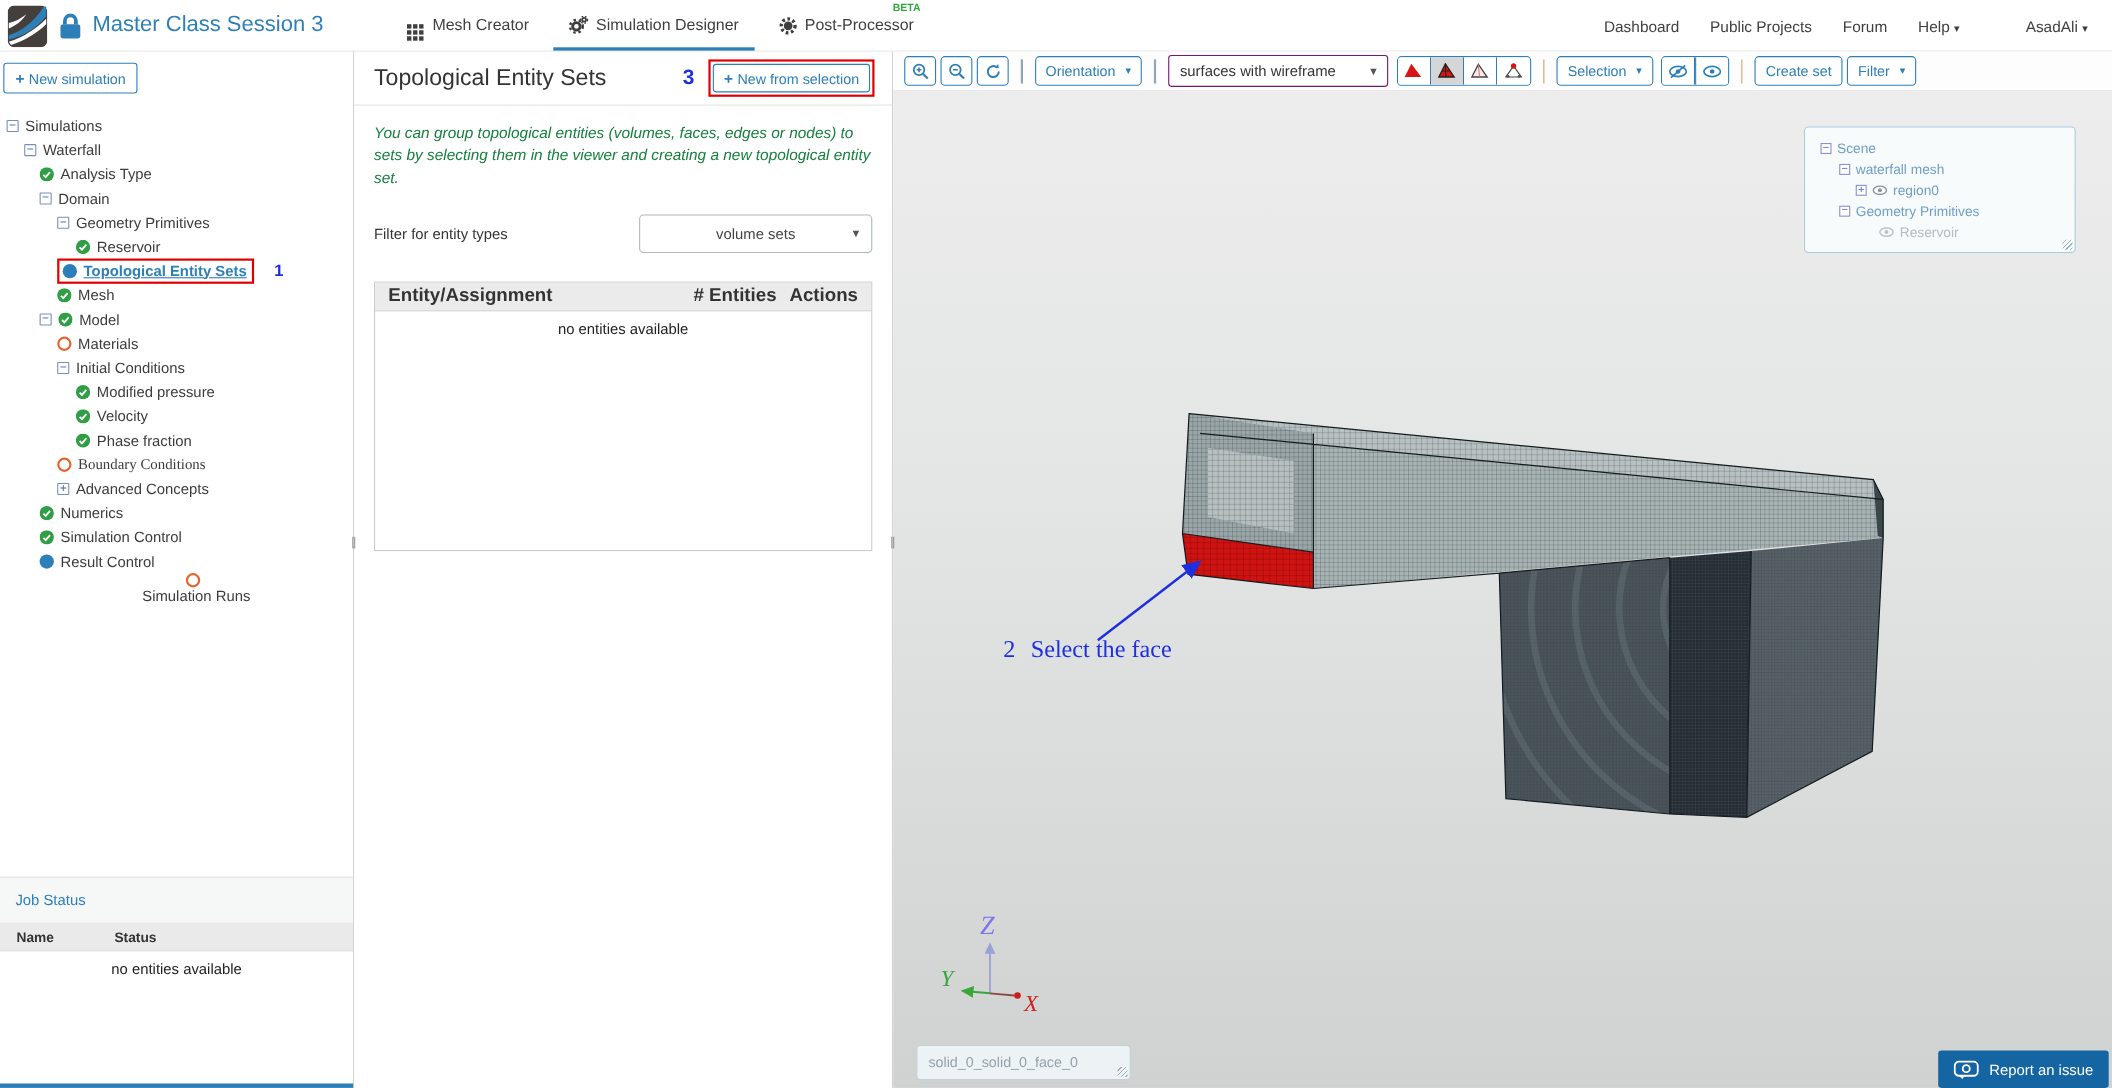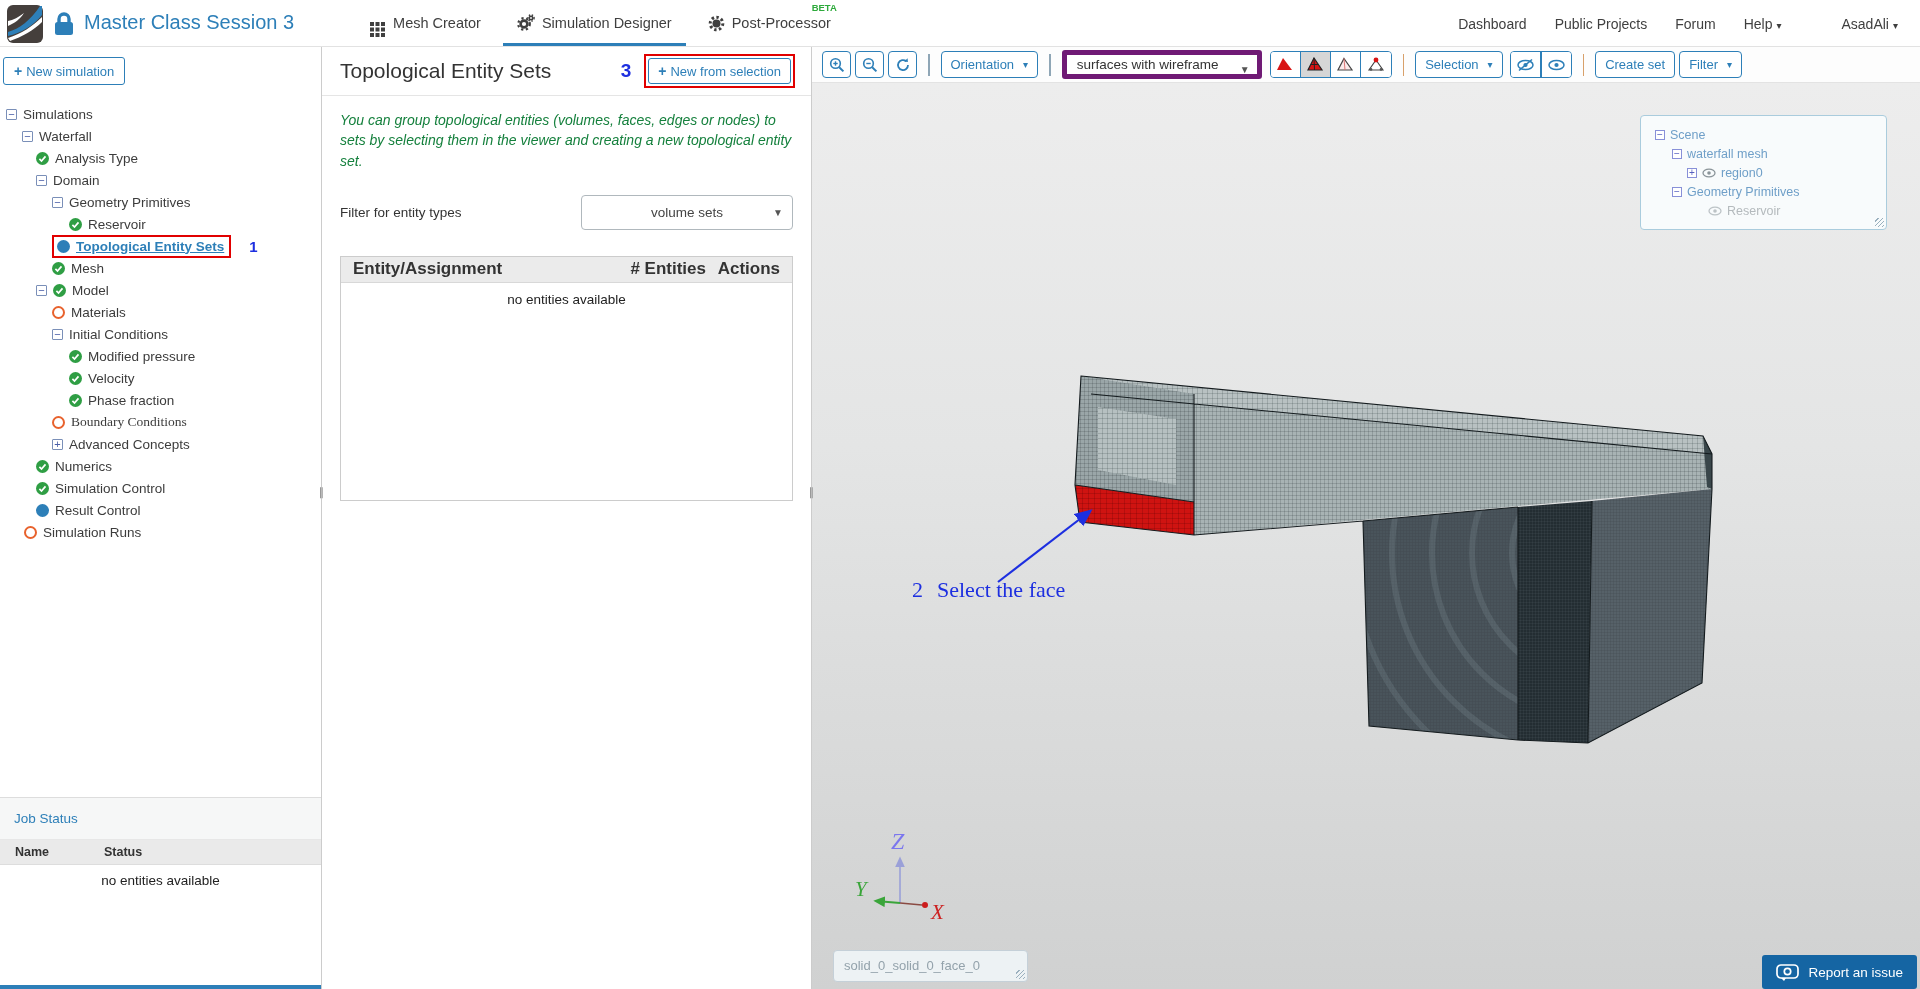--- a/index.html
+++ b/index.html
@@ -65,21 +65,21 @@
   .ptable-head .c2 { width:118px; text-align:right; }
   .ptable-head .c3 { width:86px; text-align:right; padding-right:12px; }
   .ptable-empty { text-align:center; padding-top:9px; font-size:13.5px; color:#222; }
 
   
   .vtoolbar { height:36px; background:#fdfdfd; border-bottom:1px solid #e3e3e3; display:flex; align-items:center; padding:0 10px; gap:4px; }
   .tbtn { height:27px; min-width:29px; border:1.5px solid #2d7fb8; border-radius:4px; background:#fff; color:#2d7fb8; font-size:13px; display:inline-flex; align-items:center; justify-content:center; gap:5px; padding:0 9px; cursor:pointer; font-family:inherit; }
   .tbtn.icon-only { padding:0; width:29px; }
   .vsep { width:1.5px; height:22px; background:#8fa6b6; margin:0 7px; }
   .vsep.tan { background:#d8a06a; }
-  .rm-select { position:relative; height:29px; width:200px; border:5px solid #701a75; border-radius:3px; background:#fff; display:flex; align-items:center; padding:0 20px 0 10px; font-size:13.5px; color:#333; cursor:pointer; }
+  .rm-select { position:relative; height:29px; width:200px; border:1px solid #701a75; border-radius:3px; background:#fff; display:flex; align-items:center; padding:0 20px 0 10px; font-size:13.5px; color:#333; cursor:pointer; }
   .rm-select .caret2 { position:absolute; right:7px; top:9px; font-size:10px; color:#555; }
   .tgroup { display:flex; border:1.5px solid #2d7fb8; border-radius:4px; overflow:hidden; height:27px; }
   .tgroup .cell { width:30px; display:flex; align-items:center; justify-content:center; border-right:1px solid #2d7fb8; background:#fff; cursor:pointer; }
   .tgroup .cell:last-child { border-right:none; }
   .tgroup .cell.active { background:#d6d6d6; }
 
   .canvas { position:absolute; left:0; top:36px; width:1108px; height:906px; overflow:hidden;
     background:linear-gradient(180deg,#ededed 0%,#e4e5e5 40%,#d0d1d1 100%); }
   .mesh-svg { position:absolute; left:0; top:0; }
   .ann { position:absolute; left:100px; top:494px; font-family:"Liberation Serif","DejaVu Serif",serif; font-size:22px; color:#1d2fe0; display:flex; gap:14px; }
@@ -256,21 +256,21 @@
           <span class="st"><svg width="13" height="13" viewBox="0 0 13 13">
               <circle cx="6.5" cy="6.5" r="6.5" fill="#2f9e44"></circle>
               <path d="M3.4 6.9l2.1 2.1 4-4.6" stroke="#fff" stroke-width="1.7" fill="none"></path>
             </svg></span>
           <span class="tlbl">Simulation Control</span>
         </div>
         <div class="trow" style="padding-left: 36px;">
           <span class="st dot"></span>
           <span class="tlbl">Result Control</span>
         </div>
-        <div class="trow" style="padding-left: 24px;">
+        <div class="trow" style="padding-left: 36px; flex-direction: column;">
           <span class="st ring"></span>
           <span class="tlbl">Simulation Runs</span>
         </div>
       </div>
     <div class="grip">∥</div>
 
     <div class="job">
       <div class="job-title">Job Status</div>
       <div class="job-head">
         <span class="jc1">Name</span>

